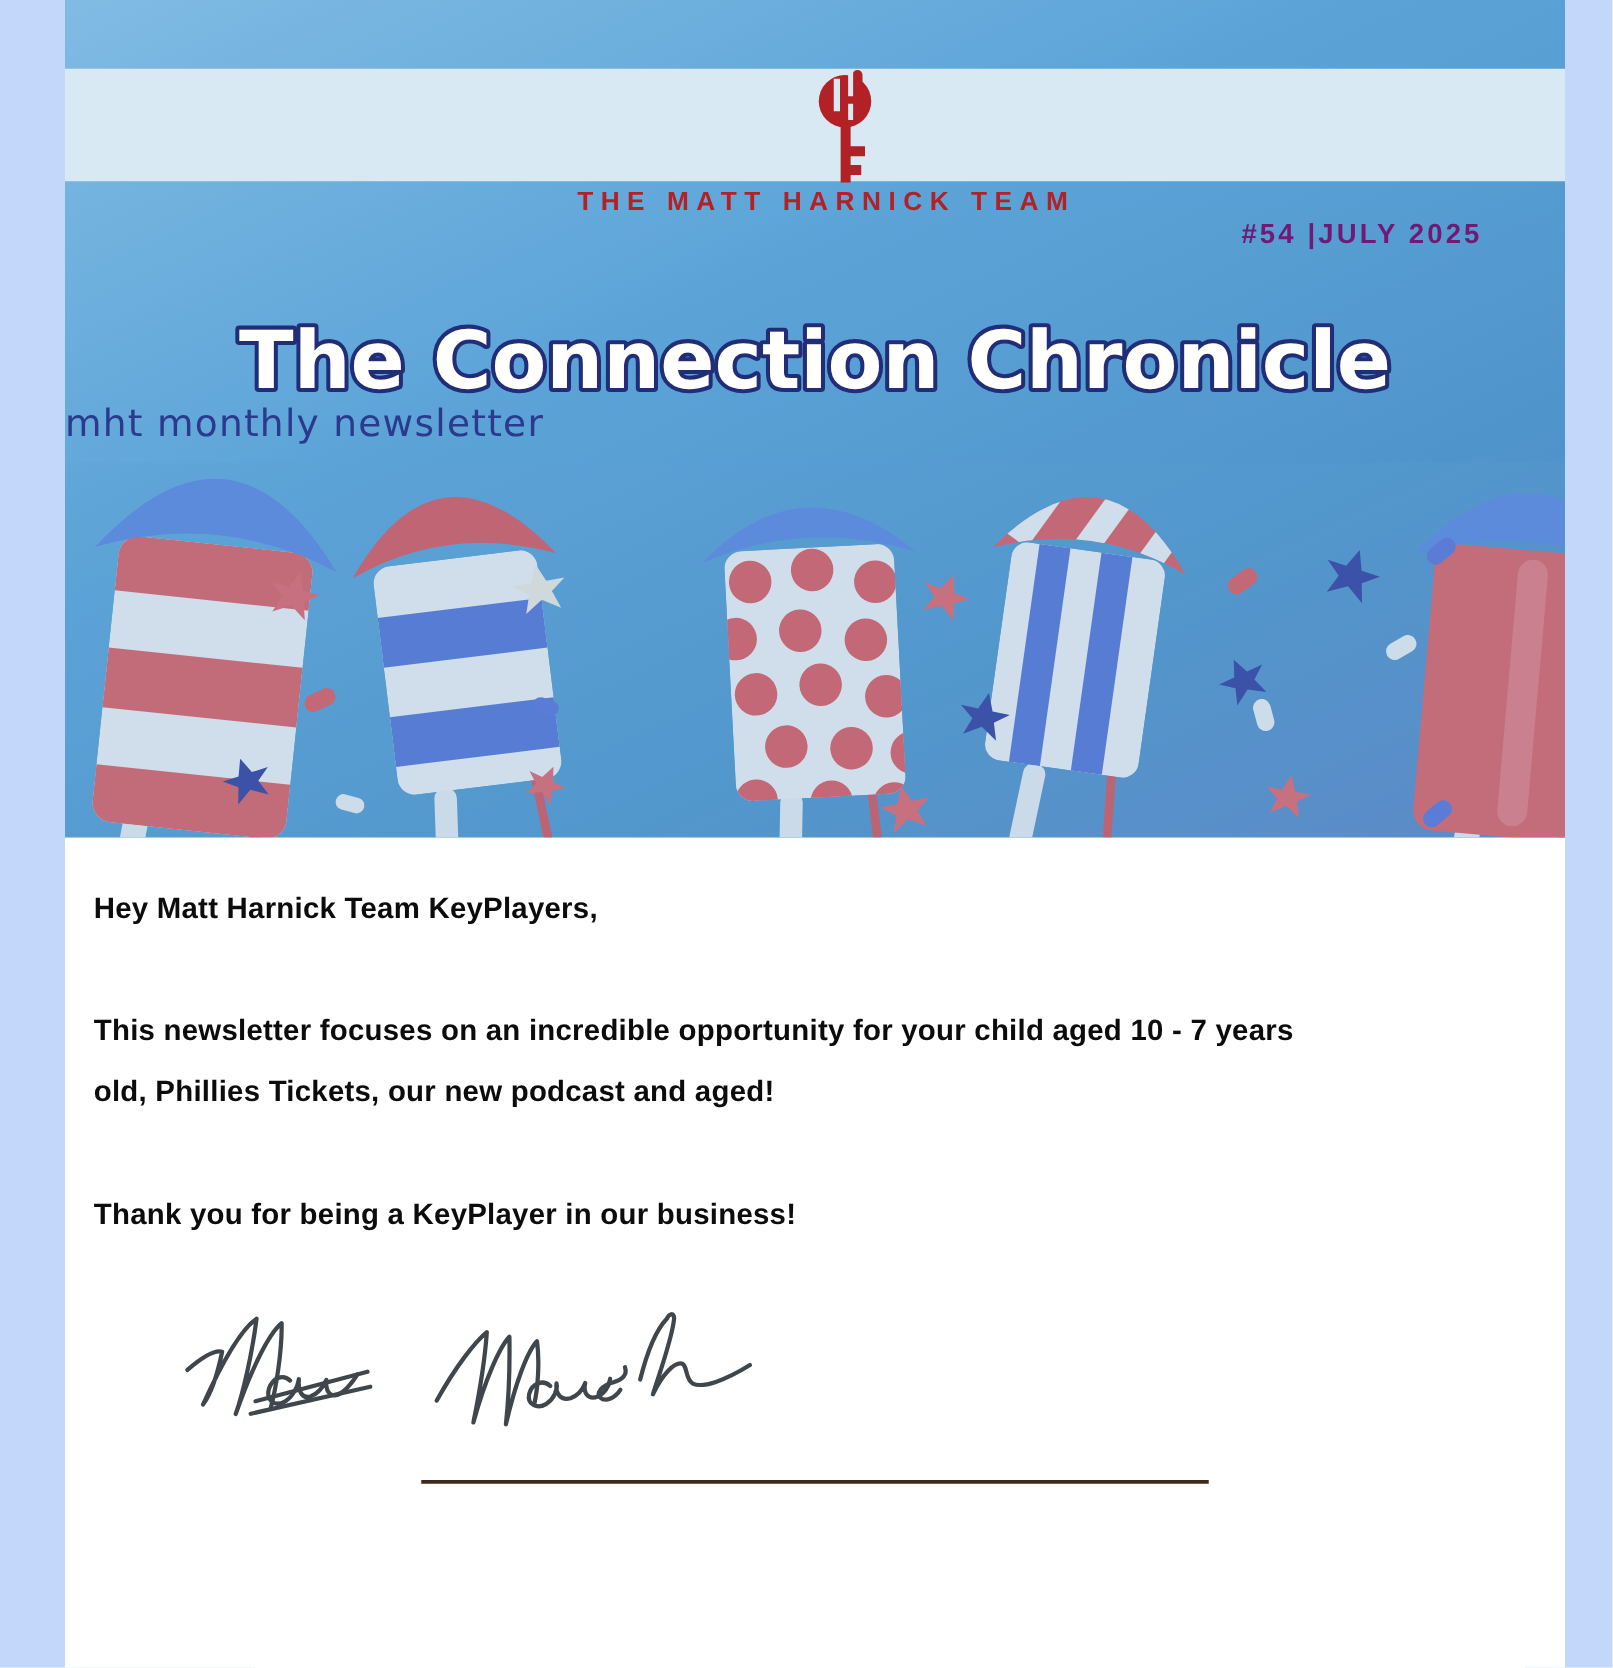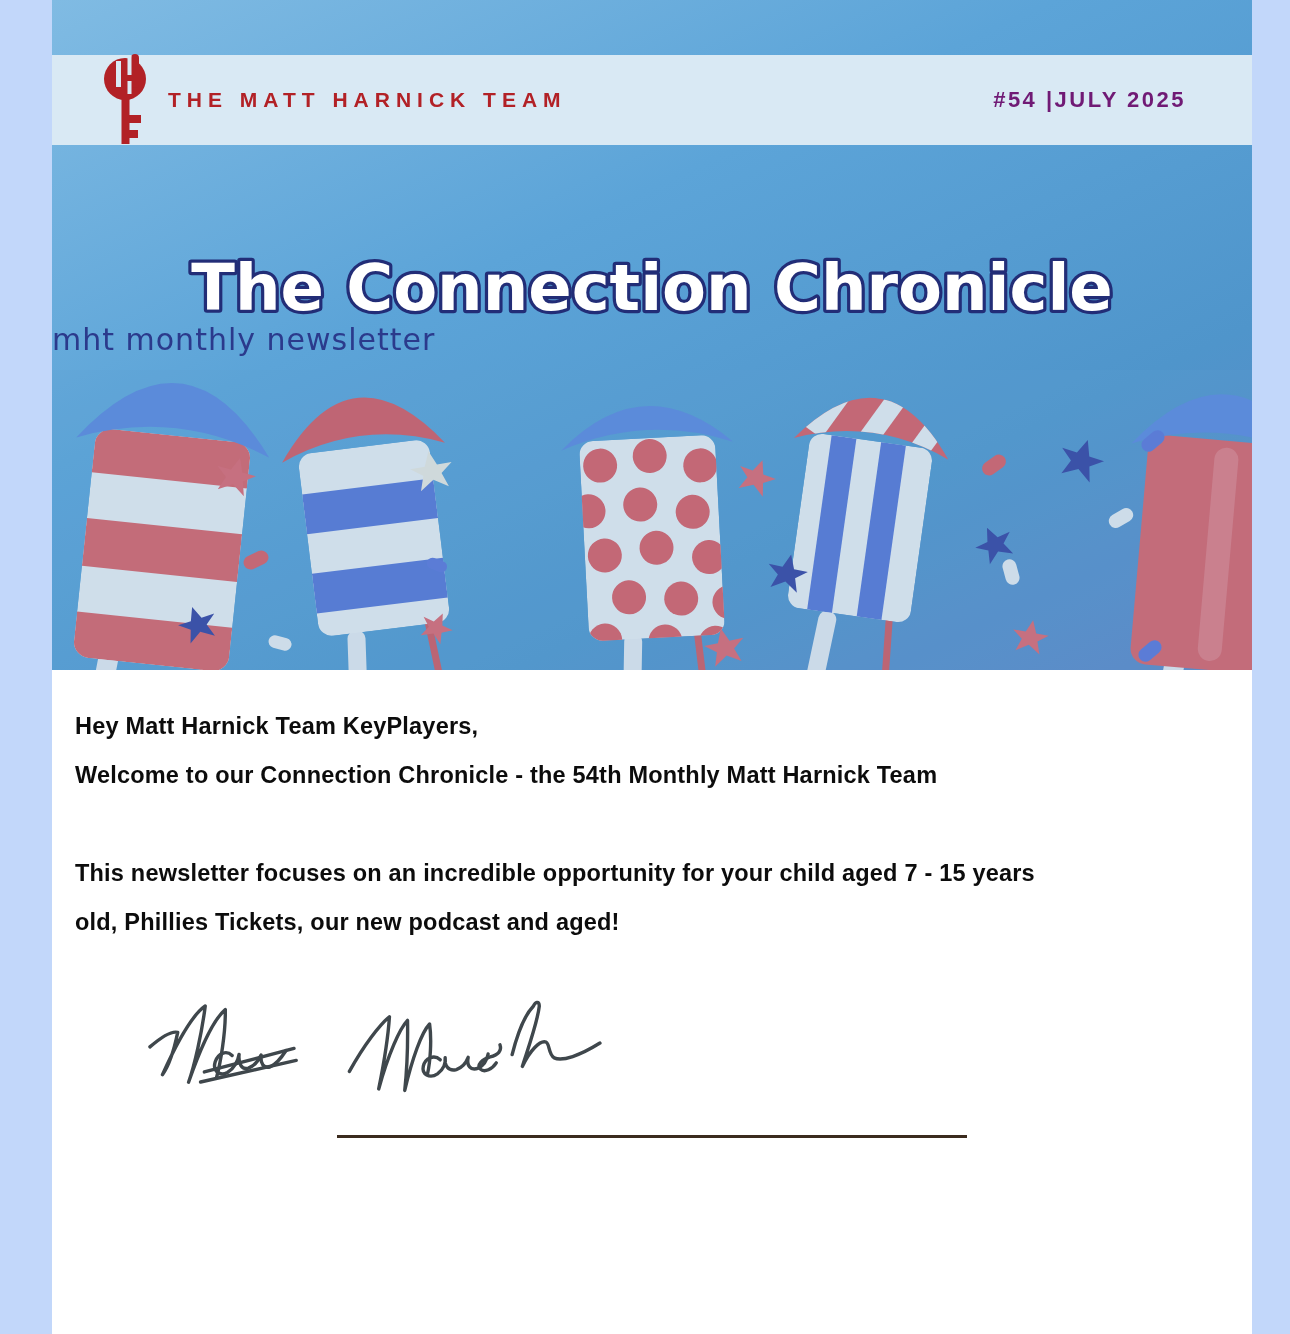--- a/index.html
+++ b/index.html
@@ -14,21 +14,21 @@
     position:absolute; left:52px; top:0; width:1200px; height:1334px;
     background:#ffffff;
   }
   
   .hero {
     position:relative; width:1200px; height:670px; overflow:hidden;
     background:linear-gradient(155deg,#80bbe3 0%,#5ca4d8 38%,#4f95cb 72%,#5d85c5 100%);
   }
   .header-bar {
     position:absolute; top:55px; left:0; width:1200px; height:90px;
-    background:#d9e9f4; display:flex; align-items:center;
+    background:#d9e9f4; display:flex; align-items:center;flex-direction:column;
   }
   .logo-key { margin-left:48px; flex:0 0 auto; }
   .brand-name {
     margin-left:18px;
     color:#b22126; font-weight:bold; font-size:21px; letter-spacing:6px;
   }
   .issue-tag {
     margin-left:auto; margin-right:66px;
     color:#701a75; font-weight:bold; font-size:22px; letter-spacing:2.5px;
   }
@@ -207,25 +207,27 @@
         <use href="#pill" fill="#5b74d8" transform="translate(1098,281) rotate(-40)"></use>
       </g>
 
       <rect width="1200" height="300" fill="#5d9fd3" opacity="0.20"></rect>
     </svg>
   </div>
 
   <div class="content">
     <div>
       <div class="line">Hey Matt Harnick Team KeyPlayers,</div>
-      <div class="line">Welcome to our Connection Chronicle - the 54th Monthly Matt Harnick Team</div>
     </div>
     <div class="para-gap">
-      <div class="line">This newsletter focuses on an incredible opportunity for your child aged 7 - 15 years</div>
+      <div class="line">This newsletter focuses on an incredible opportunity for your child aged 10 - 7 years</div>
       <div class="line">old, Phillies Tickets, our new podcast and aged!</div>
+    </div>
+    <div class="para-gap">
+      <div class="line">Thank you for being a KeyPlayer in our business!</div>
     </div>
   </div>
 
   <div class="sig-wrap" aria-label="Matt Meesh">
     <svg width="460" height="150" viewBox="0 0 460 150">
       <g fill="none" stroke="#3f474c" stroke-width="3.4" stroke-linecap="round" stroke-linejoin="round">
 
         <path d="M6,70 C18,60 28,54 34,56 C30,74 24,90 18,98 C34,64 50,38 62,30 C58,58 50,90 44,106 C58,68 72,42 82,34 C82,58 76,88 72,102"></path>
         <path d="M88,80 C82,74 74,78 71,86 C68,95 75,101 83,97 C90,93 94,85 95,79 C94,88 97,95 104,93 C110,91 114,86 117,80 C116,88 119,94 126,92 C133,89 138,82 142,76"></path>
         <path d="M60,96 L150,74"></path>

